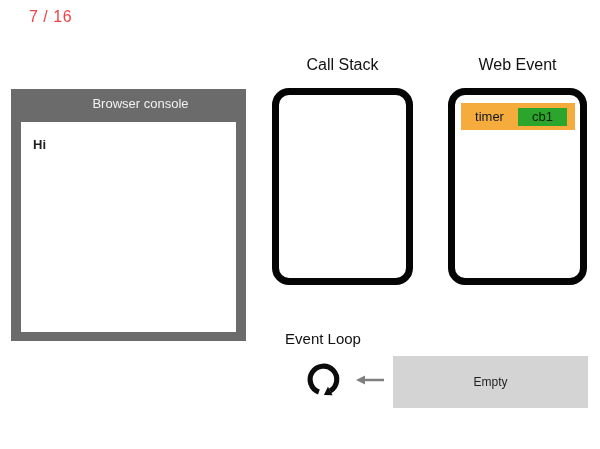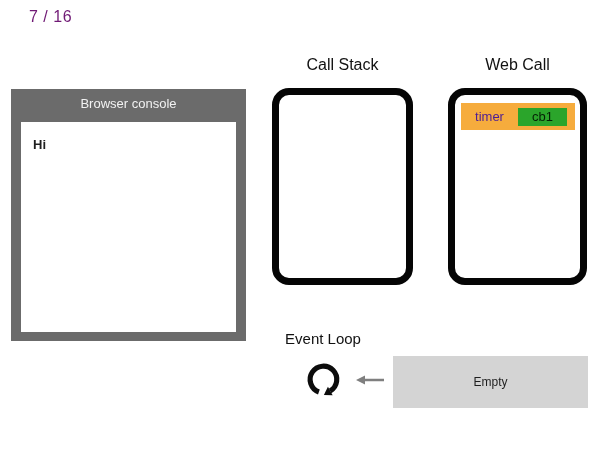--- a/index.html
+++ b/index.html
@@ -17,21 +17,21 @@
     overflow: hidden;
   }
 
   
   .slide-counter {
     position: absolute;
     left: 29px;
     top: 8px;
     font-size: 16px;
     letter-spacing: 0.5px;
-    color: #701a75;
+    color: #ef4444;
   }
 
   
   .console {
     position: absolute;
     left: 11px;
     top: 89px;
     width: 235px;
     height: 252px;
     background: var(--console-gray, #6b6b6b);
@@ -39,20 +39,21 @@
   .console-title {
     position: absolute;
     left: 0;
     top: 0;
     width: 100%;
     height: 33px;
     line-height: 30px;
     text-align: center;
     font-size: 13px;
     color: #f2f2f2;
+    padding-left: 12px;
   }
   .console-body {
     position: absolute;
     left: 10px;
     top: 33px;
     width: 215px;
     height: 210px;
     background: #ffffff;
   }
   .console-line {
@@ -96,21 +97,21 @@
     width: 114px;
     height: 27px;
     background: var(--accent-orange, #f6ac3d);
     display: flex;
     align-items: center;
   }
   .api-item-label {
     flex: 1;
     text-align: center;
     font-size: 13px;
-    color: #4c1d95;
+    color: #0f172a;
   }
   .api-item-cb {
     width: 49px;
     height: 18px;
     margin-right: 8px;
     line-height: 18px;
     text-align: center;
     font-size: 13px;
     color: #052005;
     background: var(--accent-green, #2ba52b);
@@ -161,21 +162,21 @@
   <section class="console">
     <div class="console-title">Browser console</div>
     <div class="console-body">
       <div class="console-line">Hi</div>
     </div>
   </section>
 
   <div class="panel-label call-stack-label">Call Stack</div>
   <div class="frame-box call-stack-box"></div>
 
-  <div class="panel-label web-apis-label">Web Call</div>
+  <div class="panel-label web-apis-label">Web Event</div>
   <div class="frame-box web-apis-box">
     <div class="api-item">
       <span class="api-item-label">timer</span>
       <span class="api-item-cb">cb1</span>
     </div>
   </div>
 
   <div class="panel-label event-loop-label">Event Loop</div>
 
   <svg class="event-loop-icon" viewBox="0 0 40 40" aria-hidden="true">

